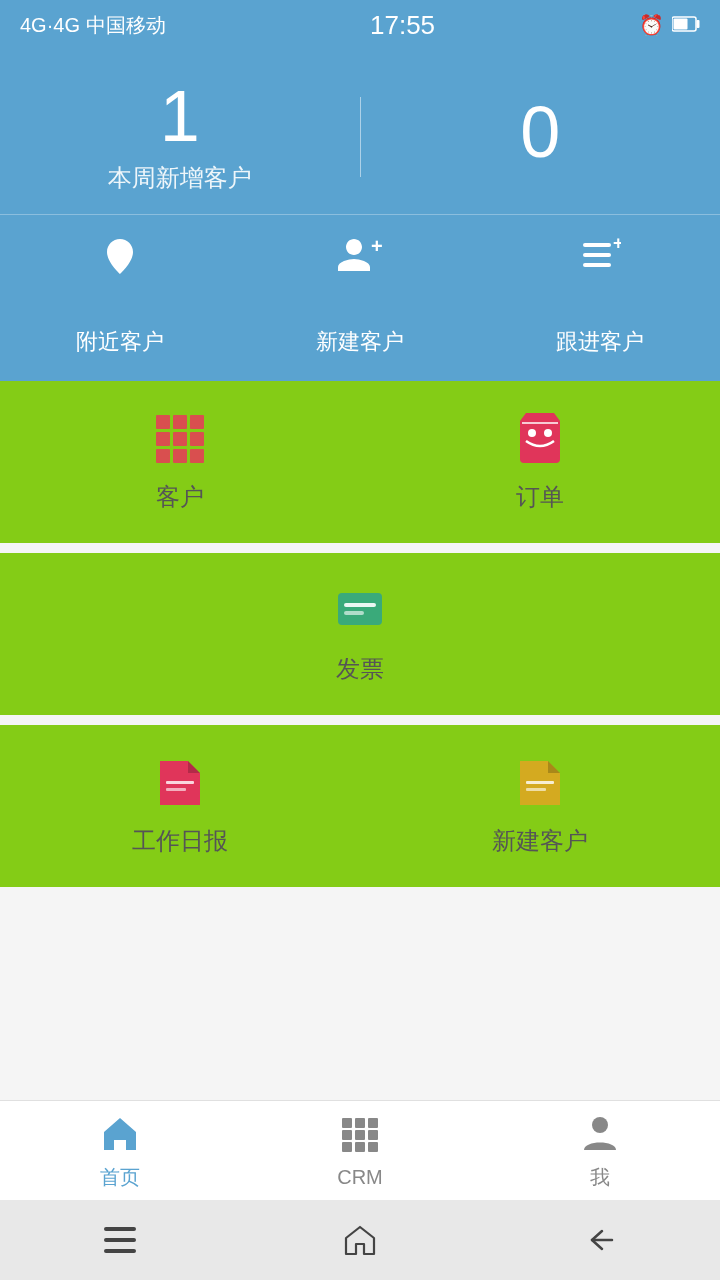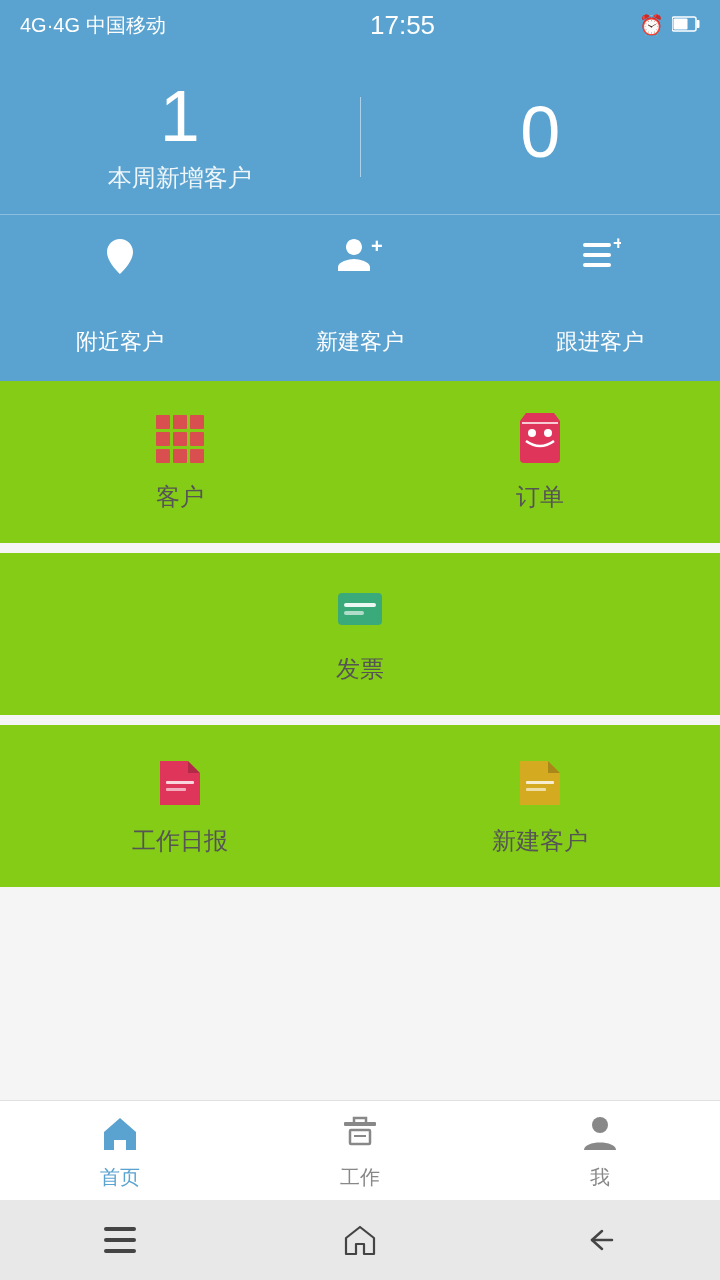--- a/index.html
+++ b/index.html
@@ -330,29 +330,34 @@
 <div class="bottom-nav">
   <div class="nav-item">
     <div class="nav-icon active">
       <svg width="40" height="38" viewBox="0 0 40 38" fill="#5aa3d0">
         <path d="M4 18 L20 4 L36 18 L36 36 L26 36 L26 26 L14 26 L14 36 L4 36 Z"></path>
       </svg>
     </div>
     <div class="nav-label active">首页</div>
   </div>
   <div class="nav-item">
-    <div class="nav-icon" style="color:#888">
+    <div class="nav-icon">
       <svg width="40" height="38" viewBox="0 0 40 38" fill="#888">
-        <rect x="4" y="8" width="32" height="4" rx="1"></rect>
-        <rect x="10" y="16" width="20" height="14" rx="1" fill="none" stroke="#888" stroke-width="2.5"></rect>
-        <path d="M14 8 L14 4 L26 4 L26 8" stroke="#888" stroke-width="2.5" fill="none"></path>
-        <line x1="14" y1="22" x2="26" y2="22" stroke="#888" stroke-width="2"></line>
-      </svg>
-    </div>
-    <div class="nav-label">工作</div>
+        <rect x="2" y="2" width="10" height="10" rx="1"></rect>
+        <rect x="15" y="2" width="10" height="10" rx="1"></rect>
+        <rect x="28" y="2" width="10" height="10" rx="1"></rect>
+        <rect x="2" y="14" width="10" height="10" rx="1"></rect>
+        <rect x="15" y="14" width="10" height="10" rx="1"></rect>
+        <rect x="28" y="14" width="10" height="10" rx="1"></rect>
+        <rect x="2" y="26" width="10" height="10" rx="1"></rect>
+        <rect x="15" y="26" width="10" height="10" rx="1"></rect>
+        <rect x="28" y="26" width="10" height="10" rx="1"></rect>
+      </svg>
+    </div>
+    <div class="nav-label">CRM</div>
   </div>
   <div class="nav-item">
     <div class="nav-icon">
       <svg width="40" height="38" viewBox="0 0 40 38" fill="#888">
         <circle cx="20" cy="11" r="8"></circle>
         <path d="M4 36 C4 26 36 26 36 36 Z"></path>
       </svg>
     </div>
     <div class="nav-label">我</div>
   </div>

